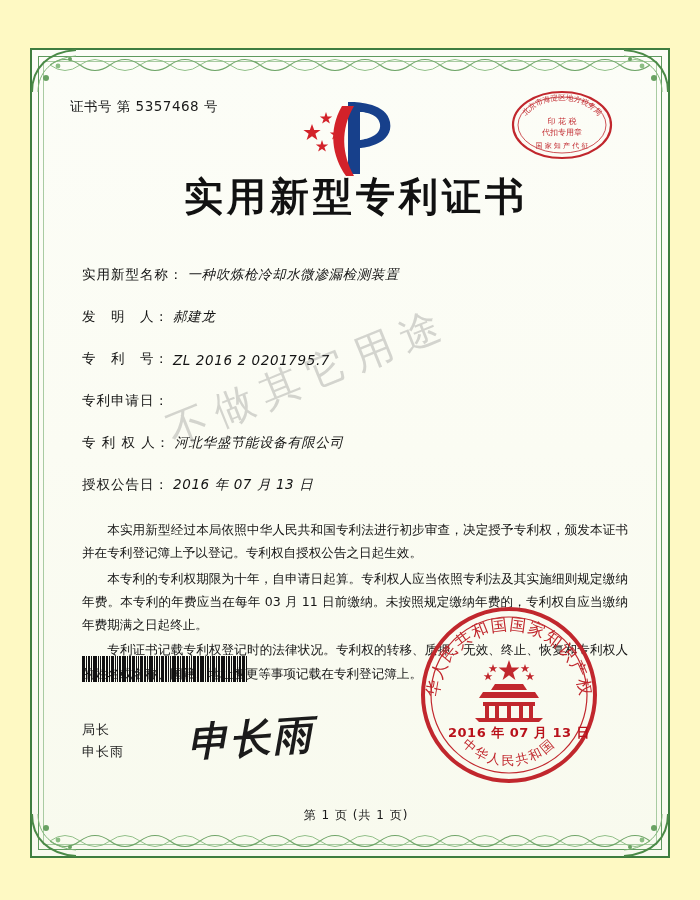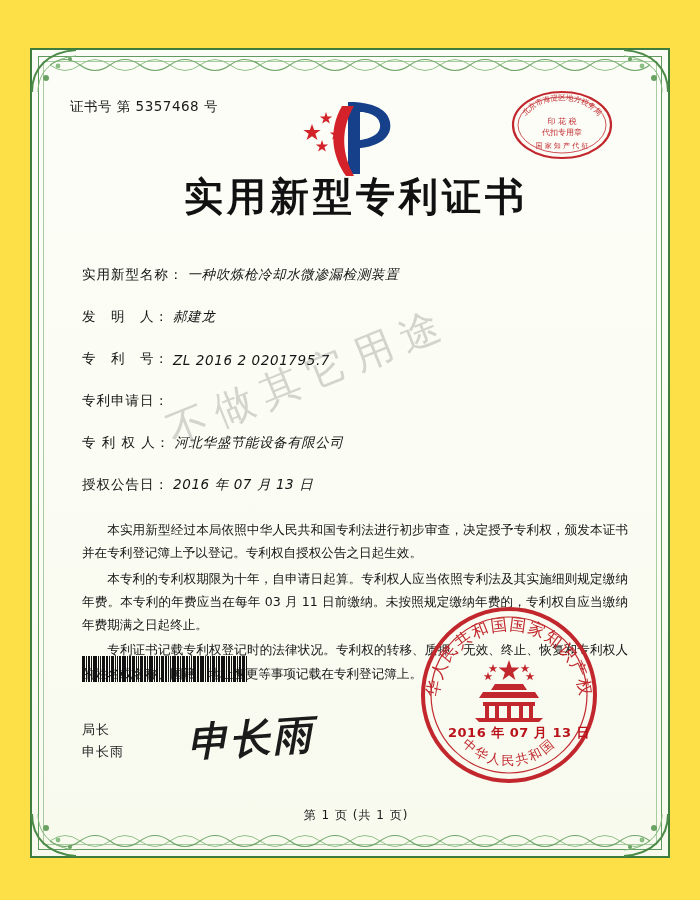--- a/index.html
+++ b/index.html
@@ -12,21 +12,21 @@
     height: 900px;
     overflow: hidden;
     font-family: "DejaVu Sans", "Liberation Sans", sans-serif;
     color: #1d1d1d;
   }
 
   #certificate {
     position: relative;
     width: 700px;
     height: 900px;
-    background: #fde047;
+    background: #fef9c3;
   }
 
   
   .border-outer {
     position: absolute;
     left: 30px;
     top: 48px;
     right: 30px;
     bottom: 42px;
     border: 2px solid #3f7d3f;

